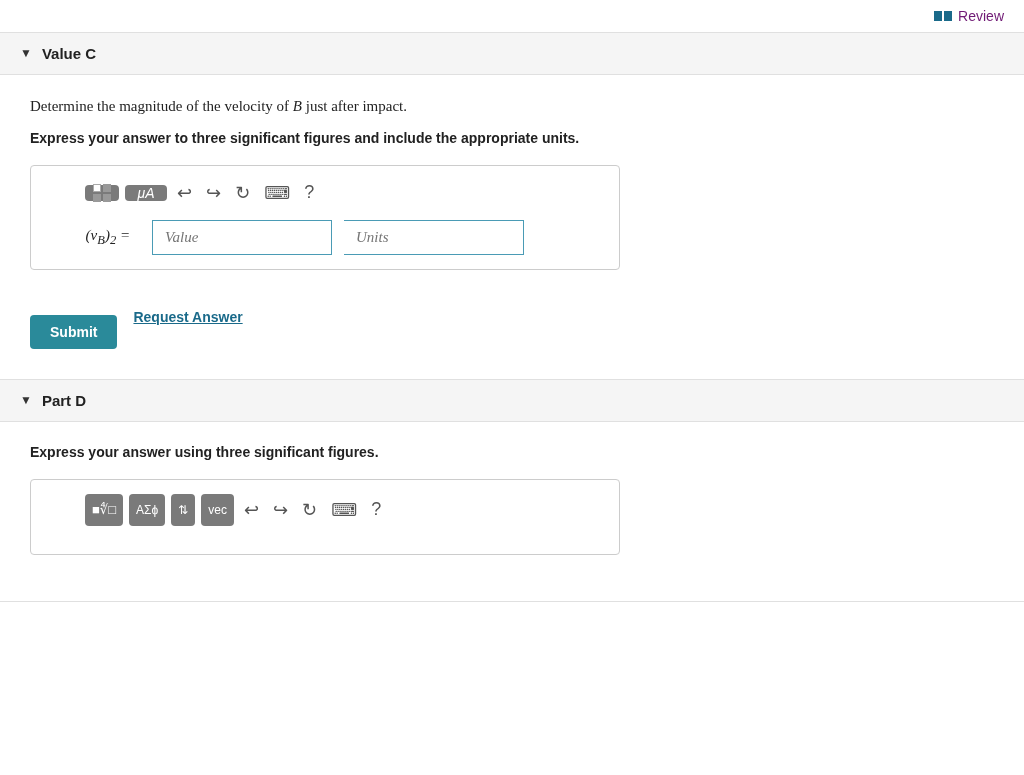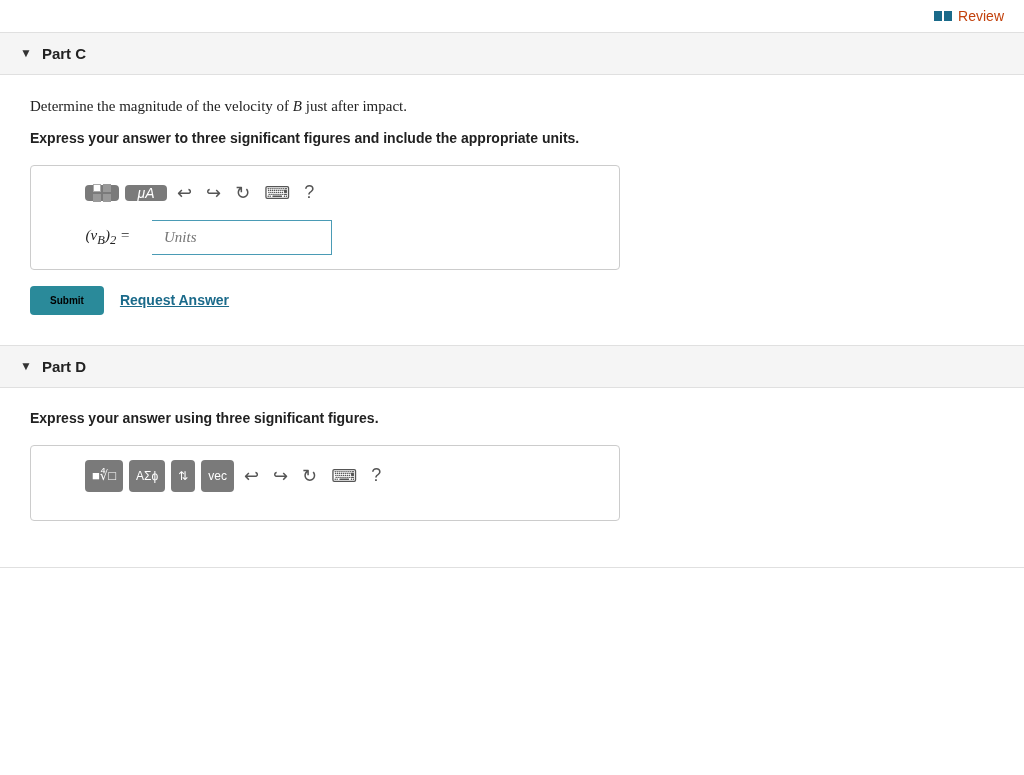--- a/index.html
+++ b/index.html
@@ -16,21 +16,21 @@
       align-items: center;
       padding: 8px 20px;
       background: #fff;
       border-bottom: 1px solid #e0e0e0;
     }
 
     .review-btn {
       display: flex;
       align-items: center;
       gap: 6px;
-      color: #c2410c;
+      color: #701a75;
       font-family: Arial, sans-serif;
       font-size: 14px;
       cursor: pointer;
       text-decoration: none;
     }
 
     .review-icon {
       display: inline-flex;
       gap: 2px;
     }
@@ -193,28 +193,29 @@
 
     .button-row {
       display: flex;
       align-items: center;
       gap: 16px;
       margin-top: 4px;
     }
 
     .submit-btn {
       background: #2a8a9a;
-      color: #000000;
+      color: #ffffff;
       border: none;
       border-radius: 4px;
       padding: 9px 20px;
       font-family: Arial, sans-serif;
-      font-size: 10px;
+      font-size: 14px;
       font-weight: bold;
       cursor: pointer;
+      margin-top: 29px;
     }
 
     .request-link {
       color: #1a6a8a;
       font-family: Arial, sans-serif;
       font-size: 14px;
       font-weight: bold;
       text-decoration: underline;
       cursor: pointer;
       background: none;
@@ -259,21 +260,21 @@
       <span></span>
         <span></span>
     </span>
     <span>Review</span>
   </a>
 </div>
 
 <div class="part-section">
   <div class="part-header">
     <span class="collapse-arrow">▼</span>
-    <span class="part-title">Part C</span>
+    <span class="part-title">Value C</span>
   </div>
   <div class="part-content">
     <p class="question-text">
       Determine the magnitude of the velocity of <em>B</em> just after impact.
     </p>
     <p class="question-instruction">Express your answer to three significant figures and include the appropriate units.</p>
 
     <div class="answer-box">
 
       <div class="toolbar">
@@ -299,20 +300,21 @@
 
         <button class="toolbar-icon-btn" title="Keyboard">⌨</button>
 
         <button class="toolbar-icon-btn" title="Help">?</button>
       </div>
 
       <div class="input-row">
         <span class="input-label">
           (<em>v<sub>B</sub></em>)<sub>2</sub> =
         </span>
+        <input class="value-input" type="text" placeholder="Value" style="">
         <input class="units-input" type="text" placeholder="Units" style="">
       </div>
     </div>
 
     <div class="button-row">
       <button class="submit-btn">Submit</button>
       <button class="request-link">Request Answer</button>
     </div>
   </div>
 </div>

